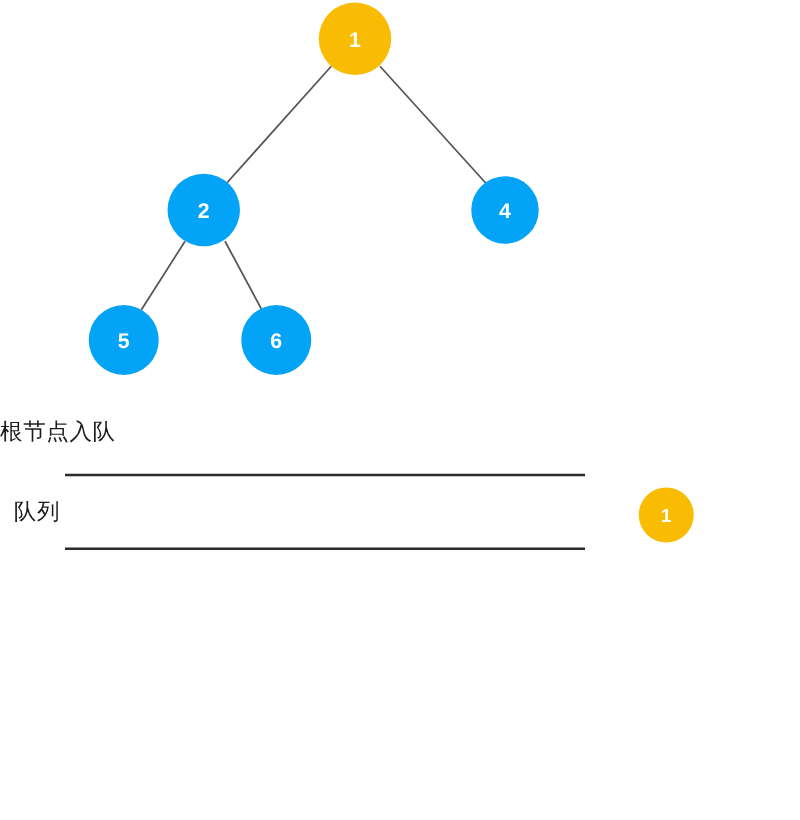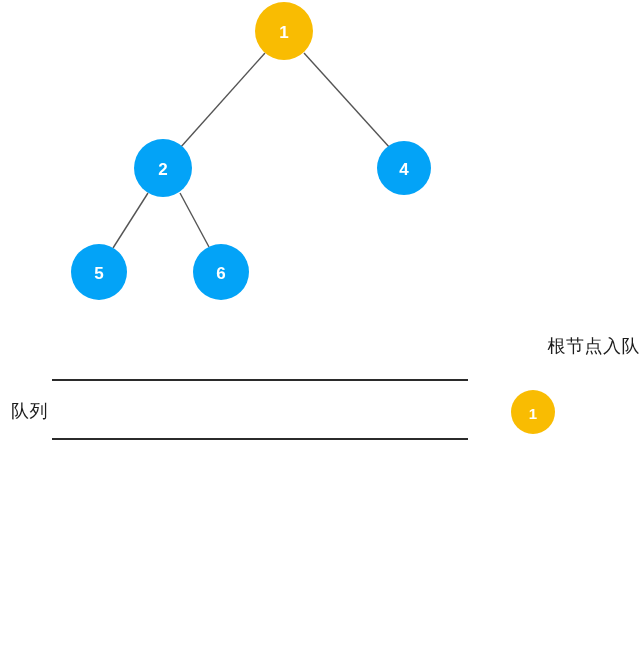--- a/index.html
+++ b/index.html
@@ -49,34 +49,34 @@
     text-anchor: middle;
     dominant-baseline: central;
     pointer-events: none;
     user-select: none;
   }
   .caption {
     position: absolute;
     left: 0;
     right: 0;
     top: 334px;
-    text-align: right;
+    text-align: left;
     font-size: 18px;
     font-family: "DejaVu Sans", "Liberation Sans", sans-serif;
     color: #1c1c1c;
     letter-spacing: 0.5px;
     line-height: 24px;
     user-select: none;
   }
   .queue-label {
     position: absolute;
     left: 11px;
     top: 399px;
     font-size: 18px;
-    font-family: Liberation Serif, serif;
+    font-family: Liberation Mono, monospace;
     color: #1c1c1c;
     line-height: 24px;
     letter-spacing: 0.5px;
     user-select: none;
   }
   .queue-rail {
     position: absolute;
     left: 52px;
     width: 416px;
     height: 0;

